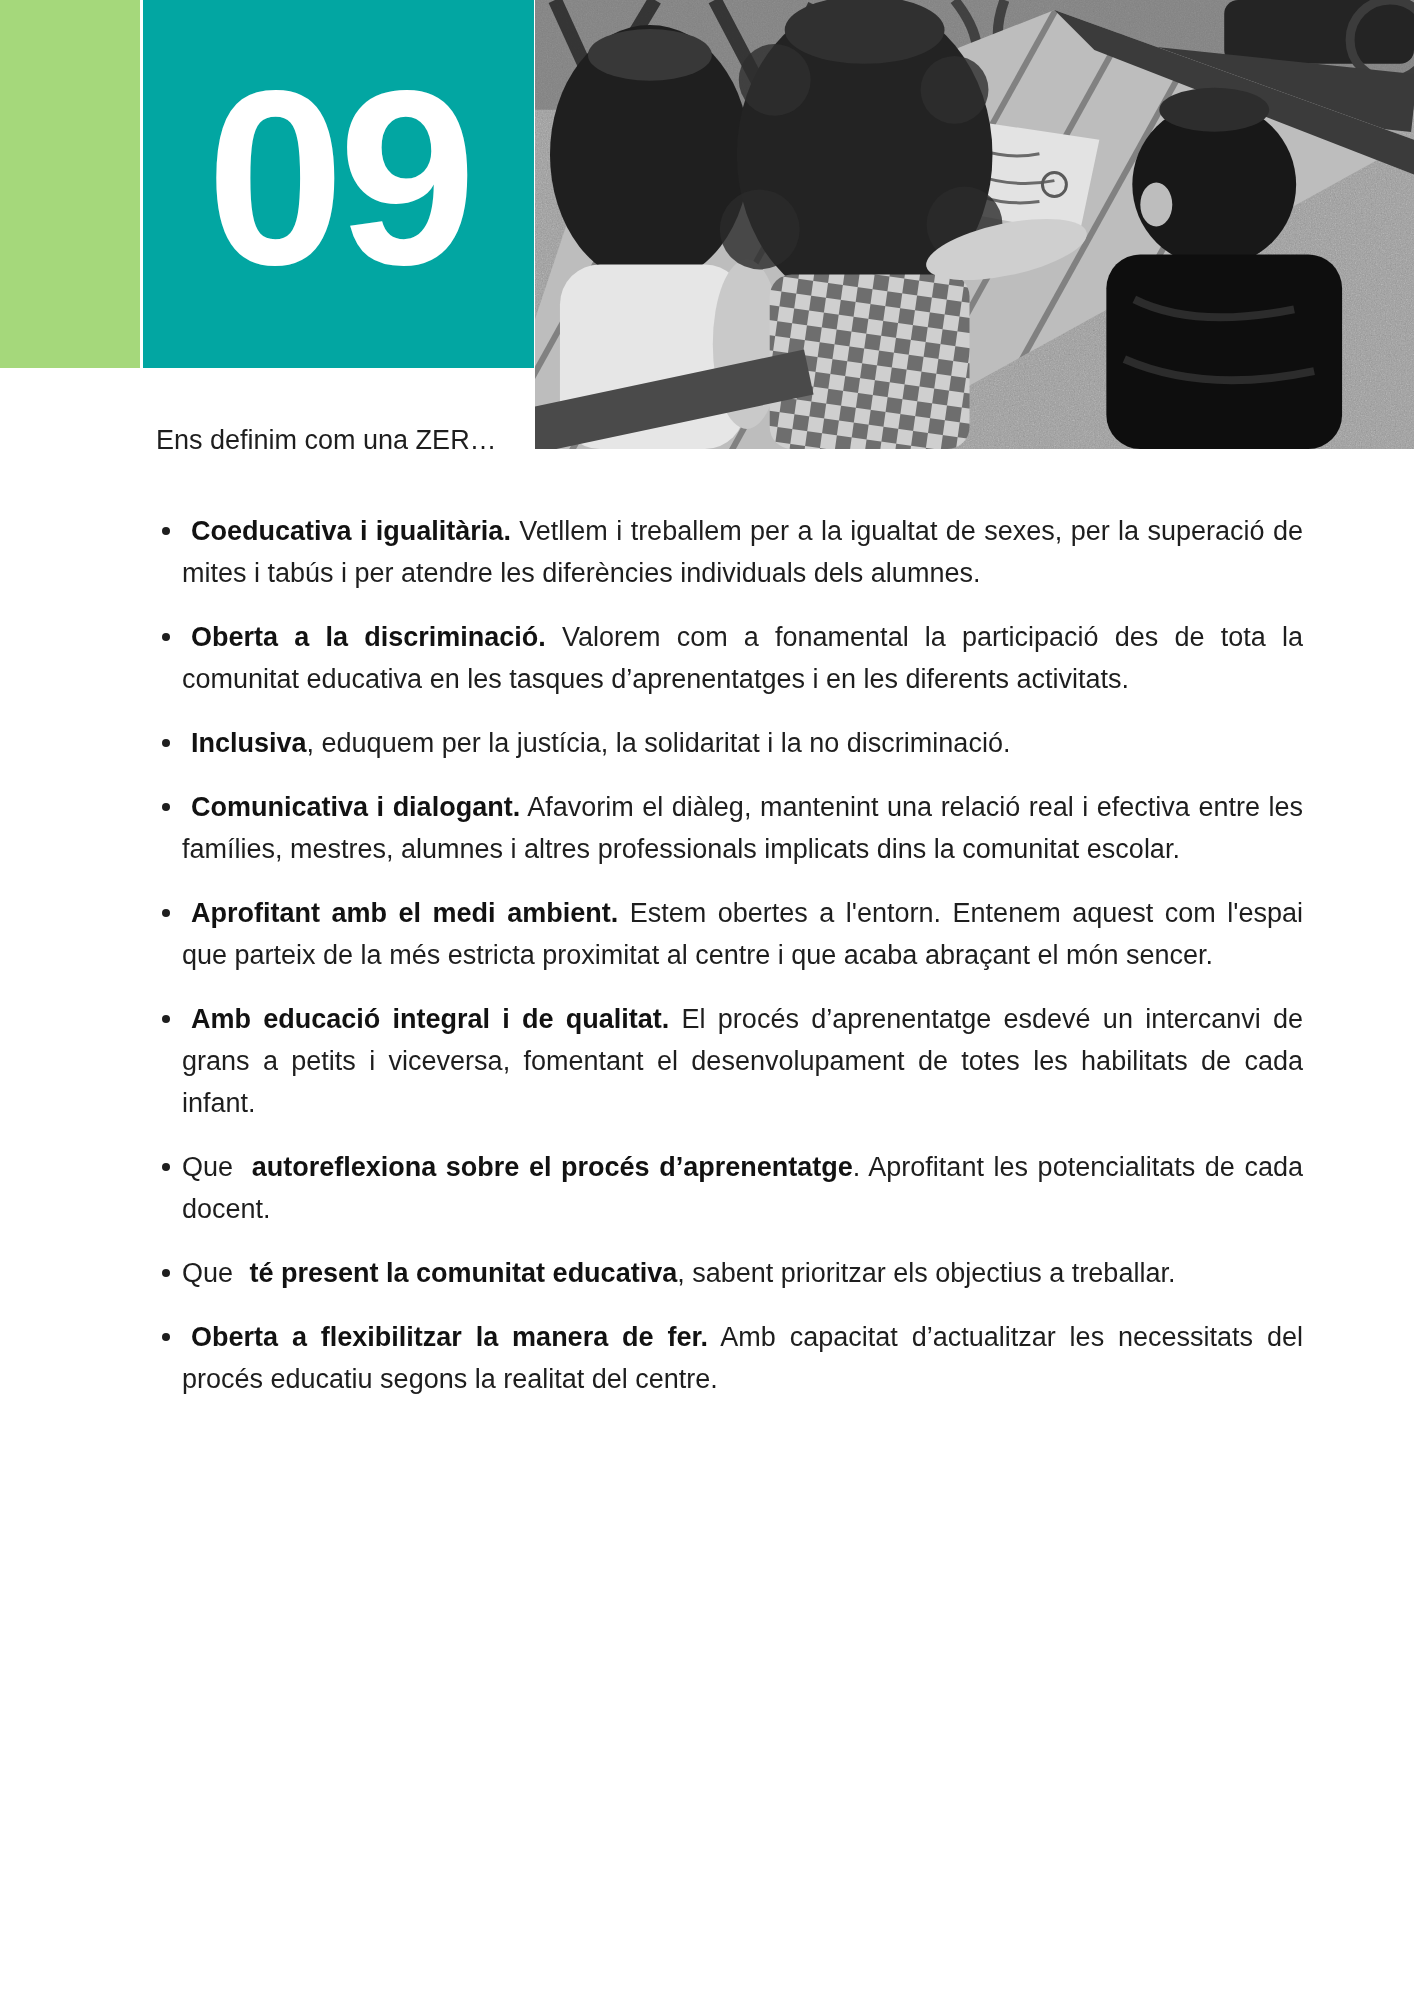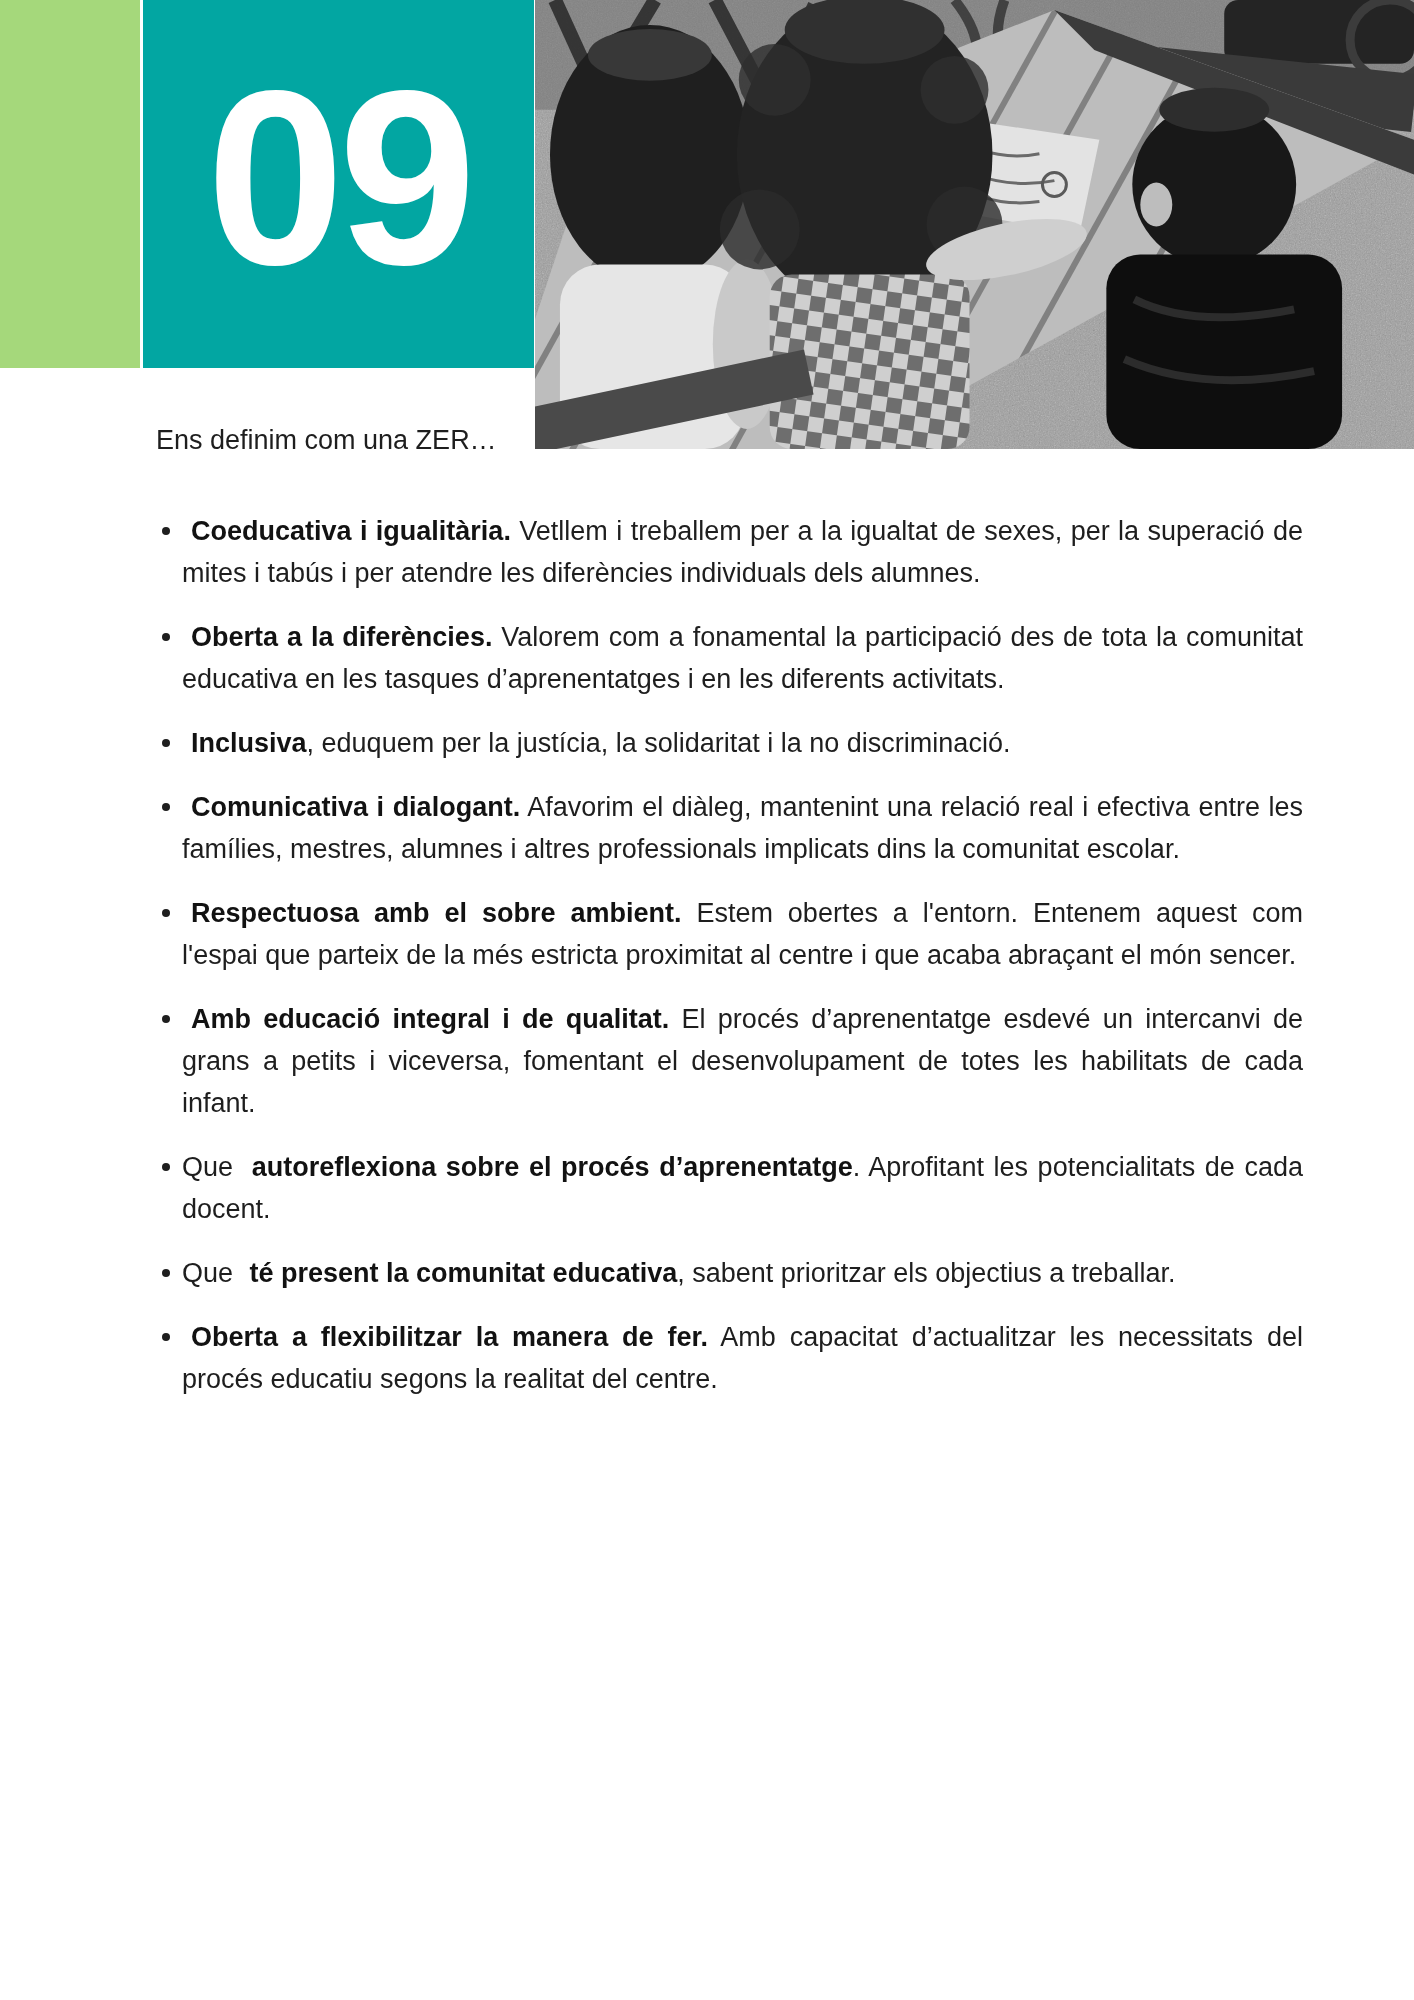--- a/index.html
+++ b/index.html
@@ -154,24 +154,24 @@
 
       <rect x="-20" y="408" width="300" height="46" fill="#4a4a4a" transform="rotate(-12 0 430)"></rect>
     </svg>
   </div>
 
   <main class="content">
     <p class="intro">Ens definim com una ZER…</p>
 
     <ul class="bullet-list">
       <li><span></span><b>Coeducativa i igualitària.</b><span> Vetllem i treballem per a la igualtat de sexes, per la superació de mites i tabús i per atendre les diferències individuals dels alumnes.</span></li>
-      <li><span></span><b>Oberta a la diferències.</b><span> Valorem com a fonamental la participació des de tota la comunitat educativa en les tasques d’aprenentatges i en les diferents activitats.</span></li>
+      <li><span></span><b>Oberta a la discriminació.</b><span> Valorem com a fonamental la participació des de tota la comunitat educativa en les tasques d’aprenentatges i en les diferents activitats.</span></li>
       <li><span></span><b>Inclusiva</b><span>, eduquem per la justícia, la solidaritat i la no discriminació.</span></li>
       <li><span></span><b>Comunicativa i dialogant.</b><span> Afavorim el diàleg, mantenint una relació real i efectiva entre les famílies, mestres, alumnes i altres professionals implicats dins la comunitat escolar.</span></li>
-      <li><span></span><b>Respectuosa amb el sobre ambient.</b><span> Estem obertes a l'entorn. Entenem aquest com l'espai que parteix de la més estricta proximitat al centre i que acaba abraçant el món sencer.</span></li>
+      <li><span></span><b>Aprofitant amb el medi ambient.</b><span> Estem obertes a l'entorn. Entenem aquest com l'espai que parteix de la més estricta proximitat al centre i que acaba abraçant el món sencer.</span></li>
       <li><span></span><b>Amb educació integral i de qualitat.</b><span> El procés d’aprenentatge esdevé un intercanvi de grans a petits i viceversa, fomentant el desenvolupament de totes les habilitats de cada infant.</span></li>
       <li><span>Que </span><b>autoreflexiona sobre el procés d’aprenentatge</b><span>. Aprofitant les potencialitats de cada docent.</span></li>
       <li><span>Que </span><b>té present la comunitat educativa</b><span>, sabent prioritzar els objectius a treballar.</span></li>
       <li><span></span><b>Oberta a flexibilitzar la manera de fer.</b><span> Amb capacitat d’actualitzar les necessitats del procés educatiu segons la realitat del centre.</span></li>
     </ul>
   </main>
 
 </div>
 
 </body></html>

